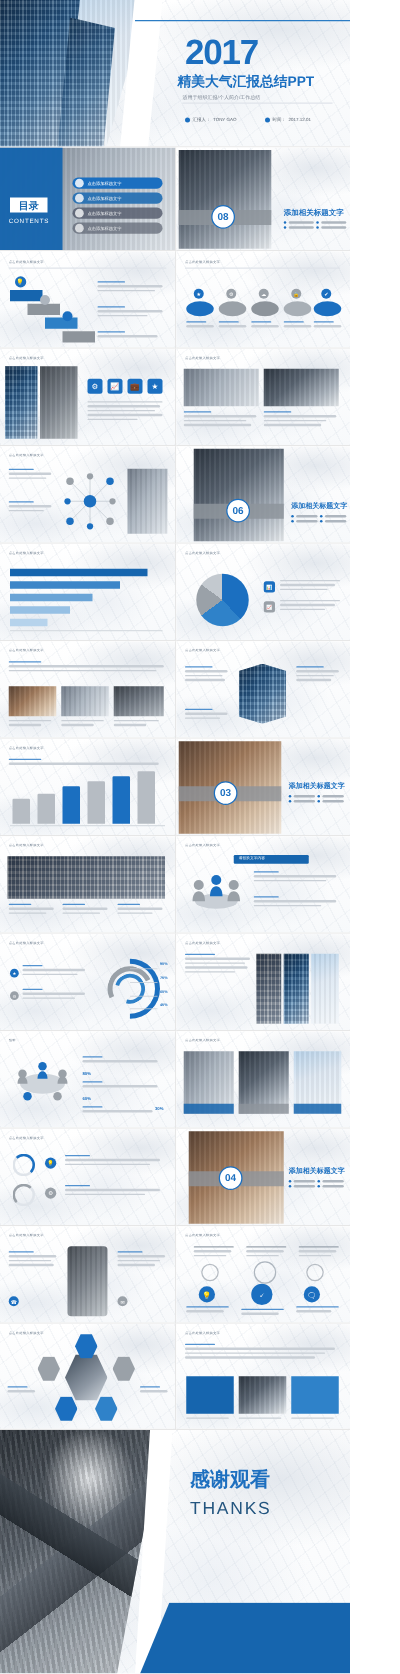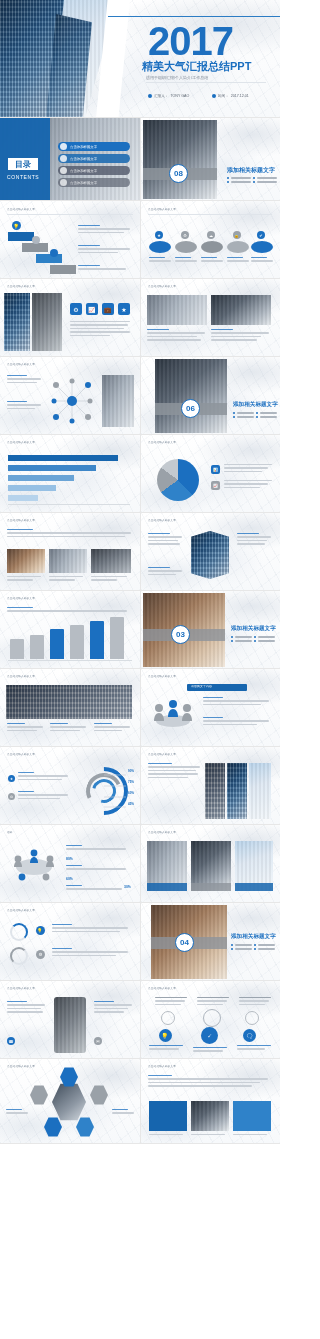--- a/index.html
+++ b/index.html
@@ -131,21 +131,21 @@
 
   <div class="slide" style="left:0;top:0;width:280px;height:118px;border-right:none;">
     <div class="marble"></div>
 
     <div class="photo sky" style="left:0;top:0;width:118px;height:118px;clip-path:polygon(0 0,100% 0,72% 100%,0 100%);"></div>
     <div class="photo tower glass" style="left:0;top:0;width:64px;height:118px;clip-path:polygon(0 0,100% 0,78% 100%,0 100%);"></div>
     <div class="photo tower glass" style="left:46px;top:14px;width:46px;height:104px;clip-path:polygon(22% 0,100% 8%,80% 100%,0 100%);opacity:.95;"></div>
     <div style="position:absolute;left:96px;top:0;width:34px;height:118px;background:#fff;clip-path:polygon(34% 0,100% 0,66% 100%,0 100%);"></div>
     <div class="bluebar" style="left:108px;top:16px;width:172px;height:1.2px;background:#2b7cc4;"></div>
 
-    <span class="cover-year" style="left:148px;top:26px;font-size:40px;line-height:31px;">2017</span>
+    <span class="cover-year" style="left:148px;top:26px;font-size:28px;line-height:31px;">2017</span>
     <span class="cover-sub" style="left:142px;top:60px;font-size:11px;line-height:12px;">精美大气汇报总结PPT</span>
     <span class="cover-sub2" style="left:146px;top:75px;font-size:4px;">适用于组织汇报/个人简介/工作总结</span>
     <div class="hdr-rule" style="left:146px;top:82px;width:120px;"></div>
 
     <div class="cover-meta" style="left:148px;top:94px;font-size:3.6px;">
       <span class="dotic"></span>
       <span>汇报人：</span>
       <span>TONY GAO</span>
     </div>
     <div class="cover-meta" style="left:212px;top:94px;font-size:3.6px;">
@@ -750,14 +750,32 @@
         <div class="ln" style="width:34px"></div>
       </div>
     <div class="body-lines" style="left:50px;top:75px;">
         <div class="ln" style="width:34px"></div>
       </div>
     <div class="body-lines" style="left:92px;top:75px;">
         <div class="ln" style="width:34px"></div>
       </div>
   </div>
 
+  <div class="slide" style="left:0;top:1144px;width:280px;height:195px;border-right:none;border-bottom:none;">
+    <div class="marble"></div>
+    <div class="photo mono" style="left:0;top:0;width:130px;height:195px;clip-path:polygon(0 0,100% 0,72% 100%,0 100%);
+         background:
+           radial-gradient(ellipse 40% 30% at 55% 20%, #e8ebee, transparent 70%),
+           linear-gradient(150deg,#2e343b 0%,#5c646d 40%,#9aa2aa 70%,#c7ccd1 100%);"></div>
+    <div style="position:absolute;left:0;top:0;width:130px;height:195px;clip-path:polygon(0 0,100% 0,72% 100%,0 100%);
+         background:
+           linear-gradient(32deg, transparent 46%, rgba(30,36,42,.85) 46%, rgba(60,68,76,.8) 58%, transparent 58%),
+           linear-gradient(-38deg, transparent 40%, rgba(40,46,54,.7) 40%, rgba(90,98,108,.6) 55%, transparent 55%),
+           repeating-linear-gradient(78deg, rgba(255,255,255,.06) 0 2px, rgba(0,0,0,.10) 2px 5px);"></div>
+    <div style="position:absolute;left:108px;top:0;width:30px;height:195px;background:#fff;clip-path:polygon(40% 0,100% 0,60% 100%,0 100%);"></div>
+
+    <span class="thx-cn" style="left:152px;top:30px;font-size:16px;">感谢观看</span>
+    <span class="thx-en" style="left:152px;top:54px;font-size:14px;">THANKS</span>
+
+    <div class="bluebar" style="left:112px;top:138px;width:168px;height:57px;clip-path:polygon(14% 0,100% 0,100% 100%,0 100%);"></div>
+  </div>
 
 </div>
 
 </body></html>

